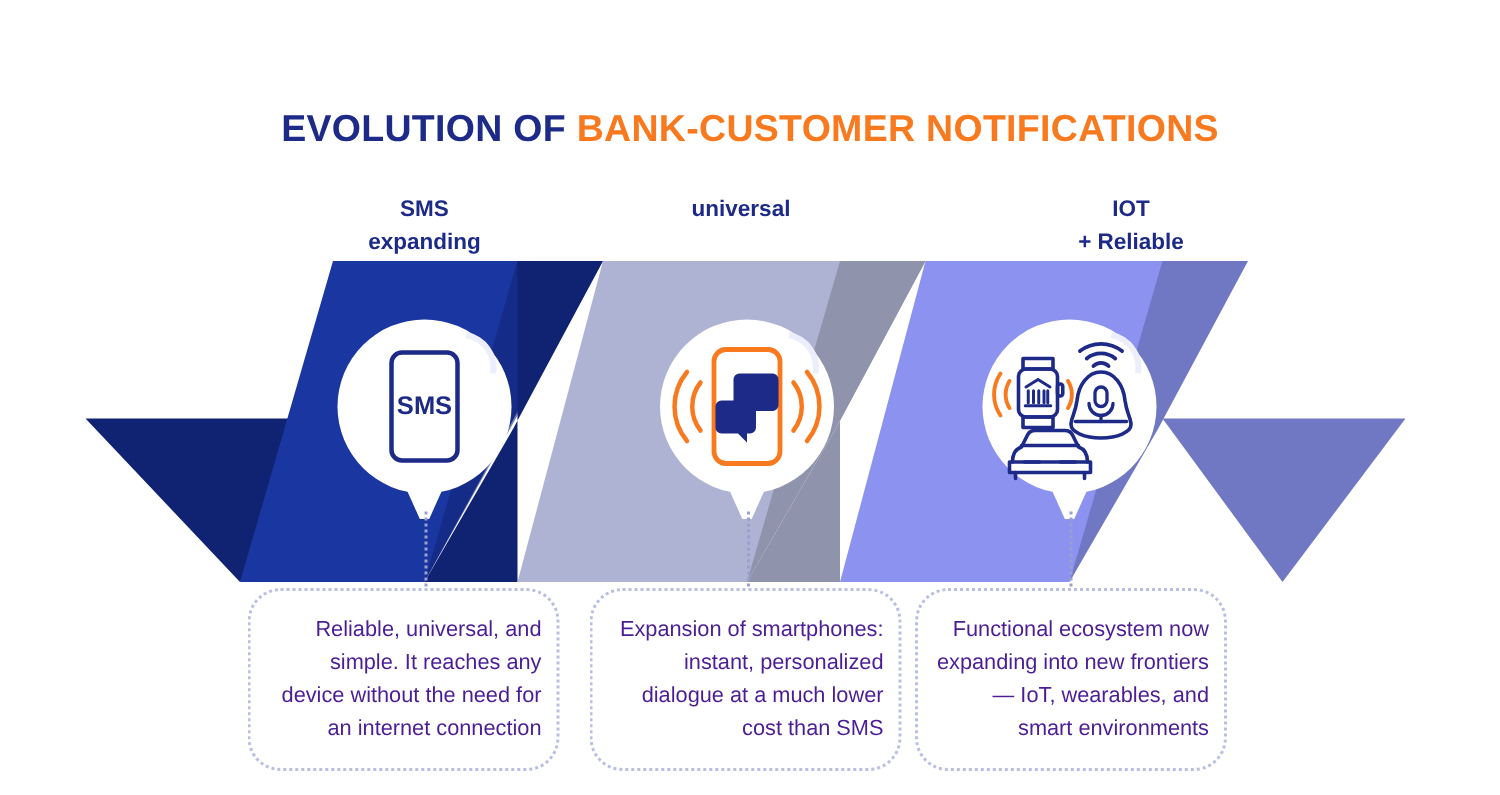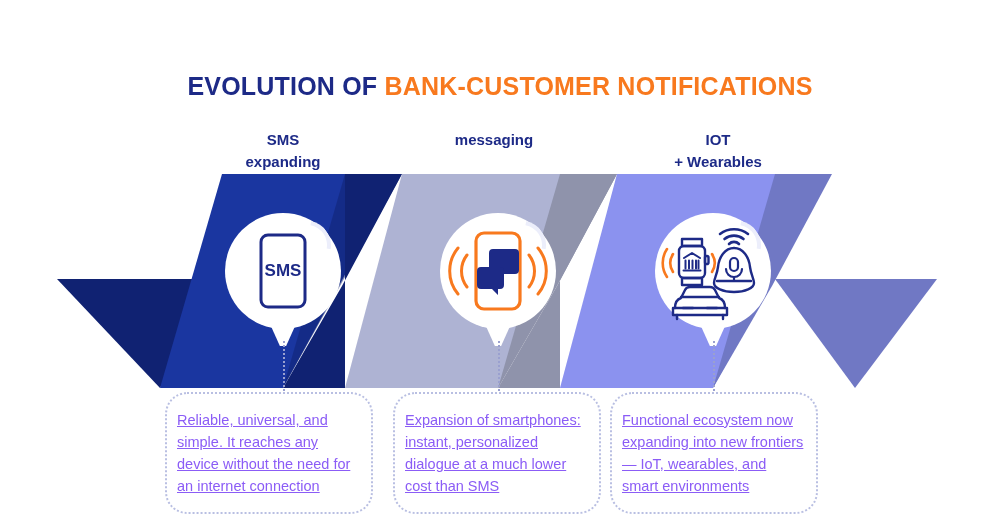--- a/index.html
+++ b/index.html
@@ -26,21 +26,21 @@
   .heading{
     position:absolute;
     text-align:center;
     color:#1d2a87;
     font-size:15px;font-weight:bold;line-height:22px;
     width:220px;
   }
   .heading .ln{display:block;}
   #head1{left:173px;top:93px;}
   #head2{left:384px;top:93px;}
-  #head3{left:608px;top:93px;}
+  #head3{left:644px;top:93px;}
 
   
   .ribbons{position:absolute;left:0;top:0;width:1000px;height:530px;}
 
   
   .node{
     position:absolute;
     width:116px;height:116px;border-radius:50%;
     background:#ffffff;
   }
@@ -73,22 +73,22 @@
   #conn3{left:713px;top:305px;}
 
   
   .caption{
     position:absolute;
     width:208px;height:122px;
     border:2px dotted #b9bfe2;border-radius:22px;
     box-sizing:border-box;
     display:flex;align-items:center;justify-content:center;
     padding:6px 10px;
-    color:#8b5cf6;
-    font-size:14.5px;line-height:22px;text-align:left;text-decoration:underline;
+    color:#4c1d95;
+    font-size:14.5px;line-height:22px;text-align:right;
   }
   #cap1{left:165px;top:356px;}
   #cap2{left:393px;top:356px;}
   #cap3{left:610px;top:356px;}
 </style>
 </head>
 <body>
 
 <div class="stage">
 
@@ -121,25 +121,25 @@
       <polygon points="775,243 937,243 855,352" fill="#7078c4"></polygon>
       <polygon points="775,138 832,138 772,250 713,352 775,352" fill="#8b92ef" opacity="0"></polygon>
     </g>
   </svg>
 
   <div class="heading" id="head1">
     <span class="ln">SMS</span>
     <span class="ln">expanding</span>
   </div>
   <div class="heading" id="head2">
-    <span class="ln">messaging</span>
+    <span class="ln">universal</span>
   </div>
   <div class="heading" id="head3">
     <span class="ln">IOT</span>
-    <span class="ln">+ Wearables</span>
+    <span class="ln">+ Reliable</span>
   </div>
 
   <div class="stem" id="stem1"></div>
   <div class="stem" id="stem2"></div>
   <div class="stem" id="stem3"></div>
 
   <div class="node" id="node1">
     <div class="arc"></div>
     <svg class="glyph" viewBox="0 0 116 116">
       <rect x="36" y="22" width="44" height="72" rx="7" ry="7" fill="#ffffff" stroke="#1d2a87" stroke-width="3"></rect>

